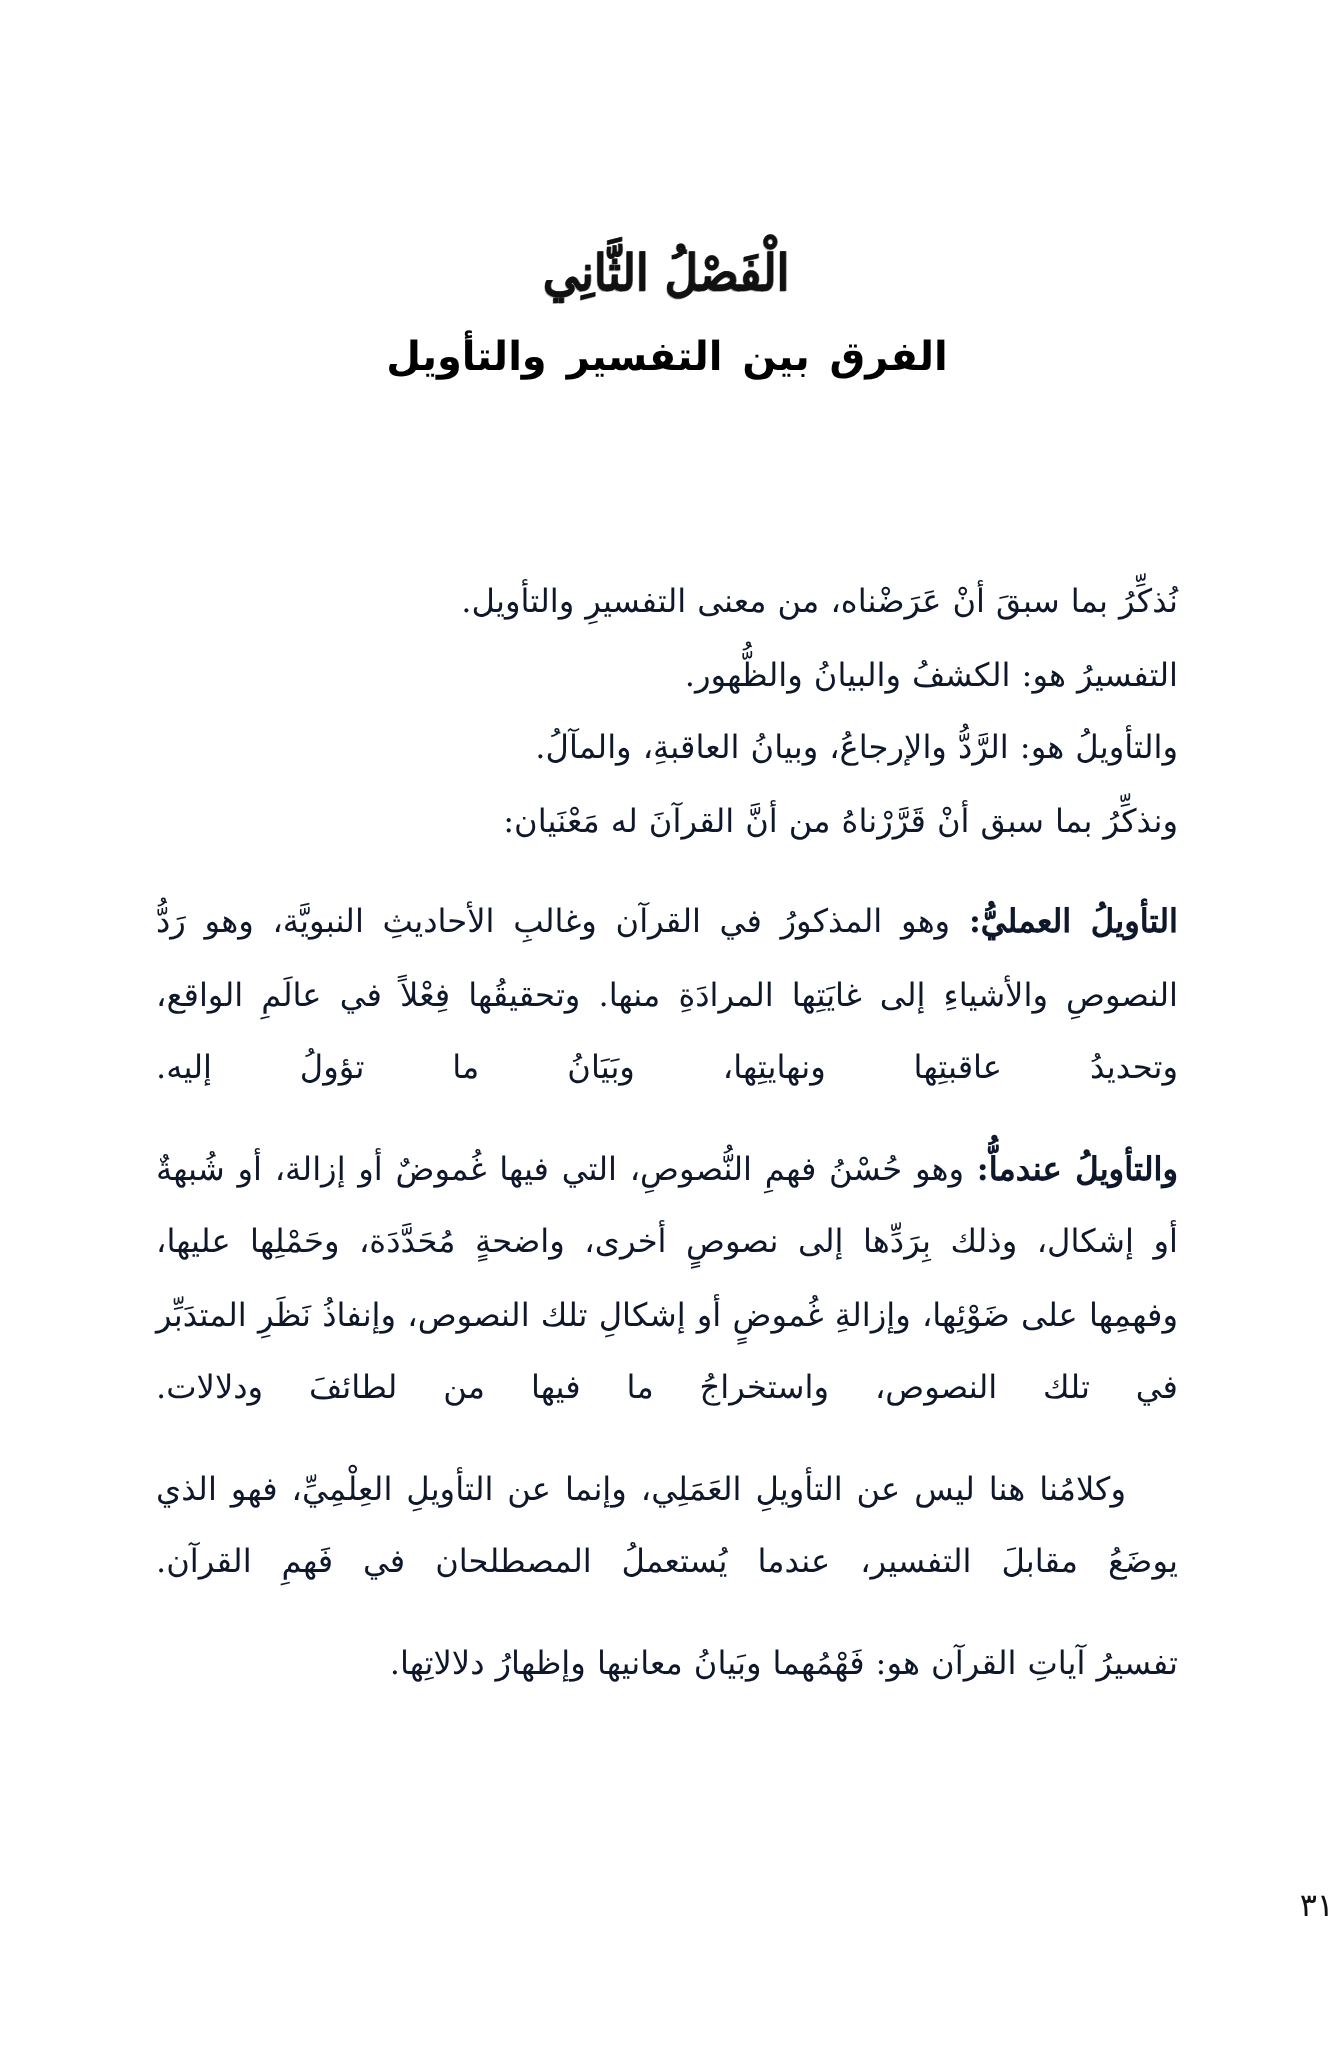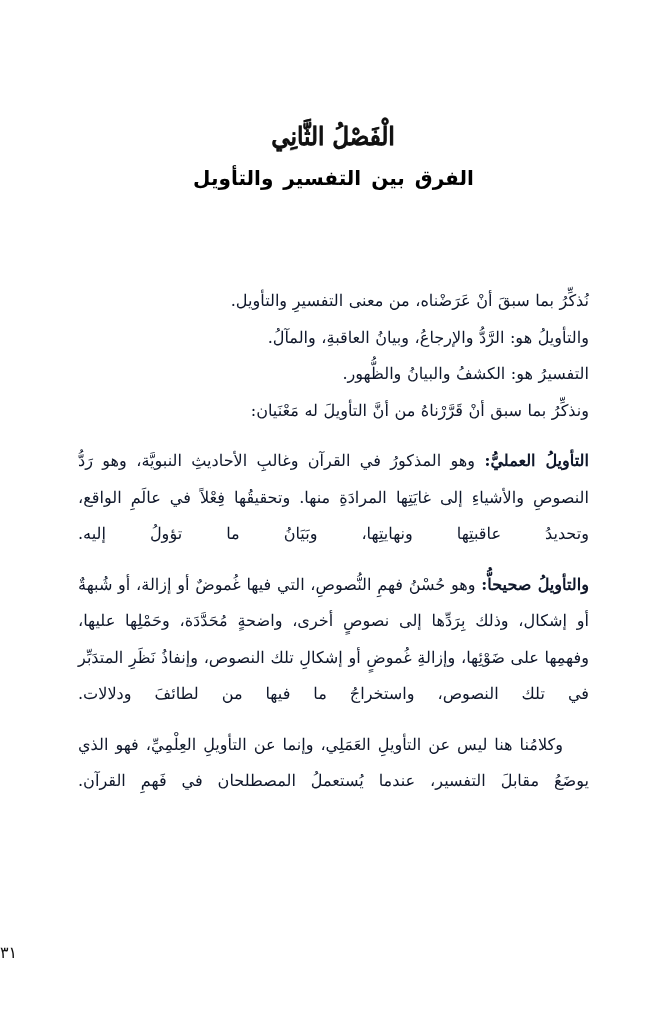--- a/index.html
+++ b/index.html
@@ -96,21 +96,21 @@
   .lead {
     font-weight: bold;
   }
 
   
   .folio {
     position: absolute;
     bottom: 62px;
     left: 0;
     right: 0;
-    text-align: left;
+    text-align: right;
     font-family: "DejaVu Serif", "Liberation Serif", serif;
     font-size: 16px;
     color: #111;
     letter-spacing: 1px;
   }
 </style>
 </head>
 <body>
 
 <div class="page">
@@ -120,42 +120,45 @@
     <div class="chapter-title">الفرق بين التفسير والتأويل</div>
   </div>
 
   <div class="body-block">
 
     <p class="para last-right">
       <span>نُذكِّرُ بما سبقَ أنْ عَرَضْناه، من معنى التفسيرِ والتأويل.</span>
     </p>
 
     <p class="para last-right">
+      <span>التفسيرُ هو: الكشفُ والبيانُ والظُّهور.</span>
+    </p>
+
+    <p class="para last-right">
       <span>والتأويلُ هو: الرَّدُّ والإرجاعُ، وبيانُ العاقبةِ، والمآلُ.</span>
     </p>
 
     <p class="para last-right">
-      <span>التفسيرُ هو: الكشفُ والبيانُ والظُّهور.</span>
-    </p>
-
-    <p class="para last-right">
-      <span>ونذكِّرُ بما سبق أنْ قَرَّرْناهُ من أنَّ التأويلَ له مَعْنَيان:</span>
+      <span>ونذكِّرُ بما سبق أنْ قَرَّرْناهُ من أنَّ القرآنَ له مَعْنَيان:</span>
     </p>
 
     <p class="para gap-before last-justify">
       <span class="lead">التأويلُ العمليُّ:</span><span> وهو المذكورُ في القرآن وغالبِ الأحاديثِ النبويَّة، وهو رَدُّ النصوصِ والأشياءِ إلى غايَتِها المرادَةِ منها. وتحقيقُها فِعْلاً في عالَمِ الواقع، وتحديدُ عاقبتِها ونهايتِها، وبَيَانُ ما تؤولُ إليه.</span>
     </p>
 
     <p class="para gap-before last-justify">
-      <span class="lead">والتأويلُ صحيحاُّ:</span><span> وهو حُسْنُ فهمِ النُّصوصِ، التي فيها غُموضٌ أو إزالة، أو شُبهةٌ أو إشكال، وذلك بِرَدِّها إلى نصوصٍ أخرى، واضحةٍ مُحَدَّدَة، وحَمْلِها عليها، وفهمِها على ضَوْئِها، وإزالةِ غُموضٍ أو إشكالِ تلك النصوص، وإنفاذُ نَظَرِ المتدَبِّر في تلك النصوص، واستخراجُ ما فيها من لطائفَ ودلالات.</span>
+      <span class="lead">والتأويلُ عندماُّ:</span><span> وهو حُسْنُ فهمِ النُّصوصِ، التي فيها غُموضٌ أو إزالة، أو شُبهةٌ أو إشكال، وذلك بِرَدِّها إلى نصوصٍ أخرى، واضحةٍ مُحَدَّدَة، وحَمْلِها عليها، وفهمِها على ضَوْئِها، وإزالةِ غُموضٍ أو إشكالِ تلك النصوص، وإنفاذُ نَظَرِ المتدَبِّر في تلك النصوص، واستخراجُ ما فيها من لطائفَ ودلالات.</span>
     </p>
 
     <p class="para gap-before indent last-justify">
       <span>وكلامُنا هنا ليس عن التأويلِ العَمَلِي، وإنما عن التأويلِ العِلْمِيِّ، فهو الذي يوضَعُ مقابلَ التفسير، عندما يُستعملُ المصطلحان في فَهمِ القرآن.</span>
     </p>
 
+    <p class="para gap-before last-right">
+      <span>تفسيرُ آياتِ القرآن هو: فَهْمُهما وبَيانُ معانيها وإظهارُ دلالاتِها.</span>
+    </p>
 
 
   </div>
 
   <div class="folio">٣١</div>
 
 </div>
 
 </body></html>

